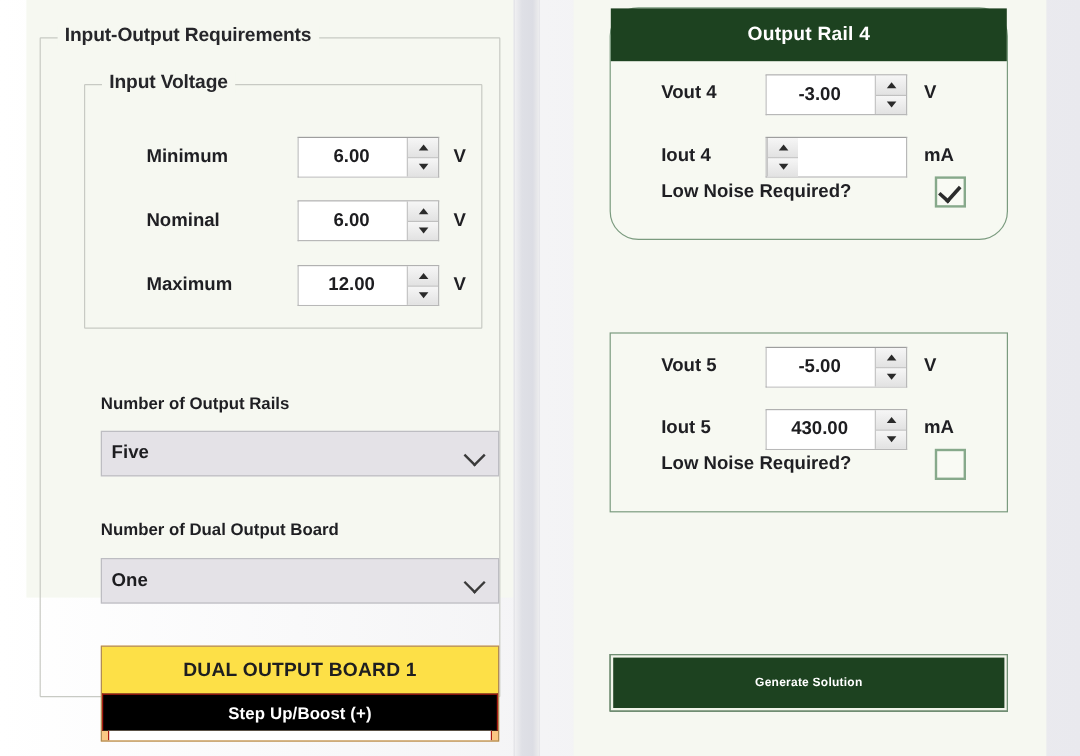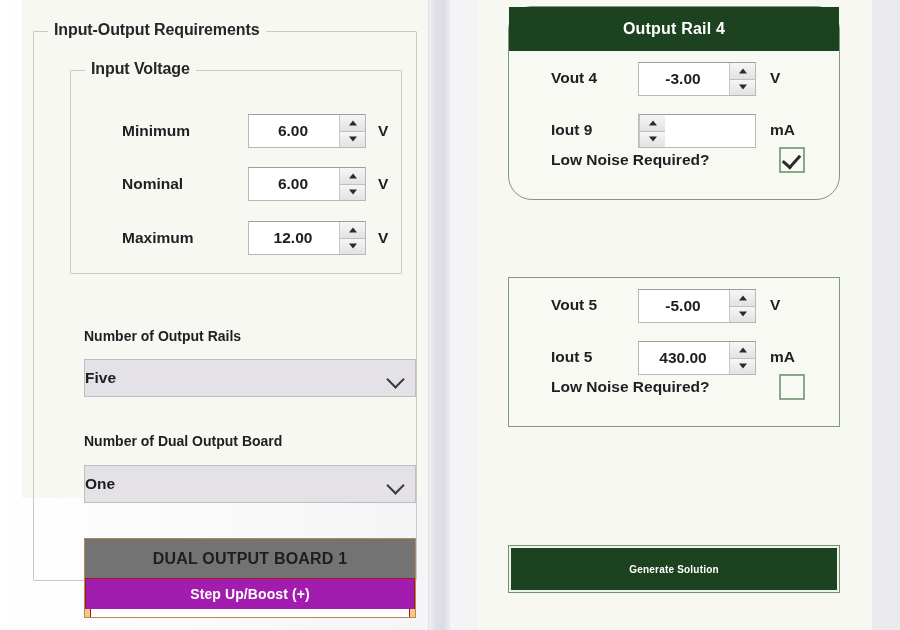--- a/index.html
+++ b/index.html
@@ -165,21 +165,21 @@
     white-space: nowrap;
   }
   .dropdown {
     position: absolute;
     height: 38px;
     background: #e4e2e7;
     border: 1px solid #bdbdc2;
     box-sizing: border-box;
     display: flex;
     align-items: center;
-    padding: 0 10px 0 0;
+    padding: 0 10px 0 8px;
   }
   .dropdown .dd-text {
     flex: 1 1 auto;
     font-size: 15.5px;
     font-weight: bold;
     color: #1d1d20;
   }
   .chev {
     flex: 0 0 auto;
     width: 18px;
@@ -205,33 +205,33 @@
     border: 1px solid #b08c55;
     box-sizing: border-box;
     background: #fbc784;
     overflow: hidden;
   }
   .board-title {
     height: 39px;
     display: flex;
     align-items: center;
     justify-content: center;
-    background: #737373;
+    background: #fde047;
     font-size: 16px;
     font-weight: bold;
     color: #1e1e20;
     letter-spacing: 0.2px;
   }
   .board-sub {
     height: 30px;
     margin: 0 0;
     display: flex;
     align-items: center;
     justify-content: center;
-    background: #a21caf;
+    background: #000000;
     border: 1px solid #a81b12;
     border-bottom: none;
     font-size: 14px;
     font-weight: bold;
     color: #ffffff;
     letter-spacing: 0.1px;
   }
   .board-strip {
     height: 8px;
     margin: 0 5px;
@@ -418,21 +418,21 @@
         <span class="rail-label" style="left:42px; top:18px;">Vout 4</span>
         <div class="spinner" style="left:129px; top:11px; width:118px;">
           <div class="sp-value">-3.00</div>
           <div class="sp-btns">
             <div class="sp-up"></div>
             <div class="sp-dn"></div>
           </div>
         </div>
         <span class="rail-label" style="left:261px; top:18px;">V</span>
 
-        <span class="rail-label" style="left:42px; top:70px;">Iout 9</span>
+        <span class="rail-label" style="left:42px; top:70px;">Iout 4</span>
         <div class="spinner" style="left:129px; top:63px; width:118px;">
           <div class="sp-btns">
             <div class="sp-up"></div>
             <div class="sp-dn"></div>
           </div>
         </div>
         <span class="rail-label" style="left:261px; top:70px;">mA</span>
 
         <span class="cb-label">Low Noise Required?</span>
         <div class="checkbox checked"></div>

